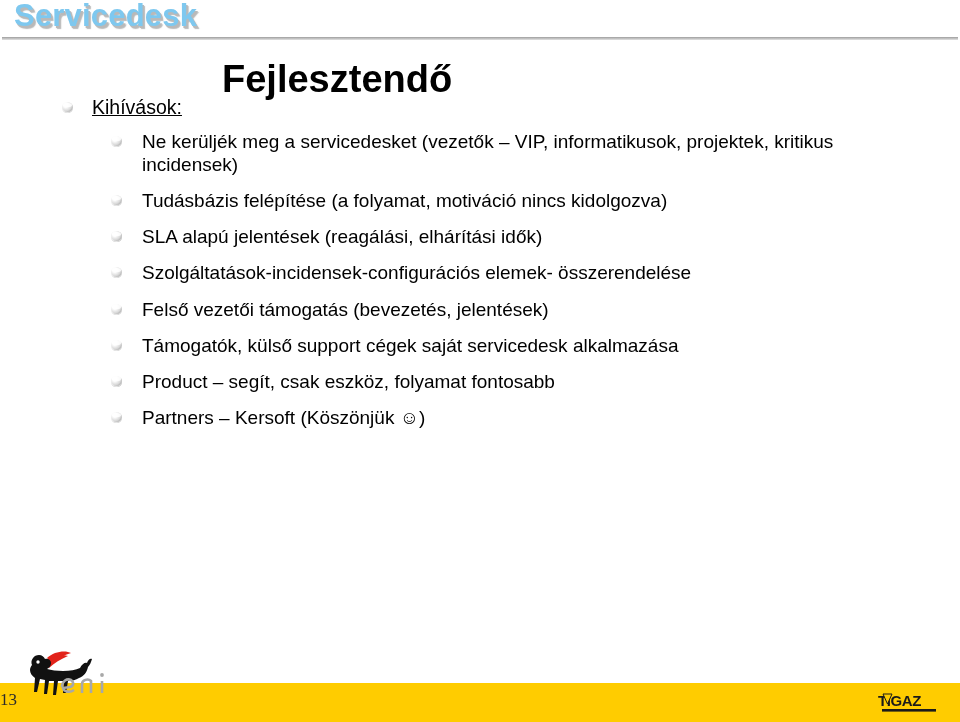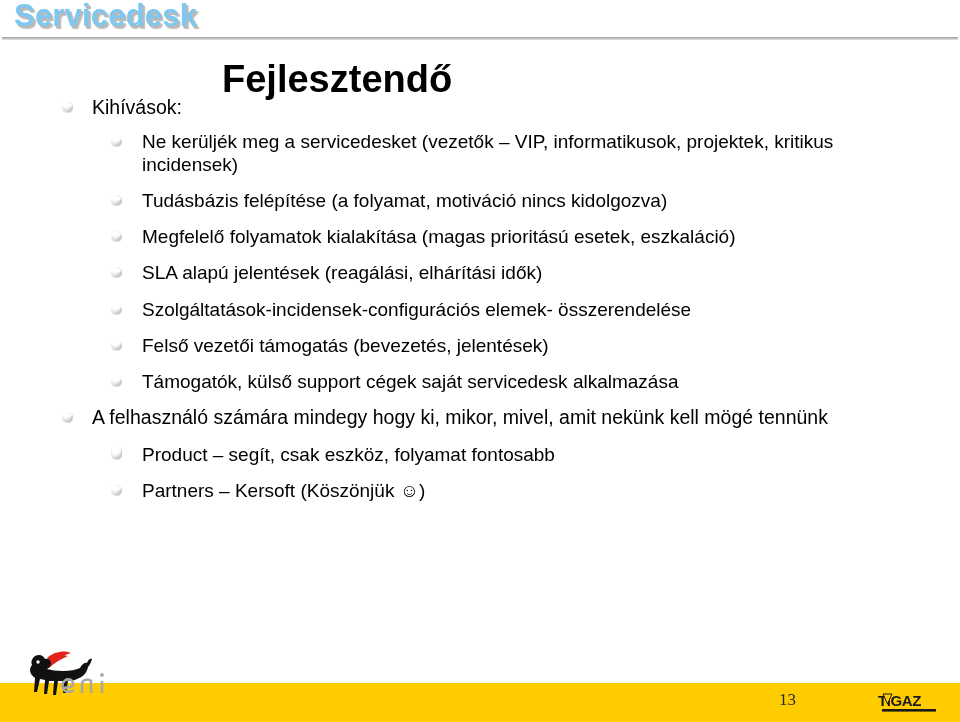--- a/index.html
+++ b/index.html
@@ -61,21 +61,21 @@
     margin: 0;
     padding: 0;
   }
   .item .txt {
     display: block;
     color: #000000;
     font-size: 19px;
     line-height: 1.22;
   }
   
-  .lvl1 { padding-left: 92px; padding-right: 120px; margin-bottom: 10px; }
+  .lvl1 { padding-left: 92px; padding-right: 120px; margin-bottom: 10px; text-decoration: underline; }
   .lvl1 .txt { font-size: 19.5px; }
   .lvl1 .bullet { left: 62px; top: 6px; }
   
   .lvl2 { padding-left: 142px; padding-right: 80px; margin-bottom: 13px; }
   .lvl2 .txt { font-size: 19px; }
   .lvl2 .bullet { left: 111px; top: 6px; }
 
   .bullet {
     position: absolute;
     width: 11px; height: 11px;
@@ -97,21 +97,21 @@
   .footer-band {
     position: absolute;
     left: 0; top: 683px;
     width: 960px; height: 39px;
     background: #ffcc00;
   }
   .page-number {
     position: absolute;
     left: 0; top: 690px;
     width: 796px;
-    text-align: right;
+    text-align: left;
     font-size: 17px;
     color: #2b2b2b;
     font-family: "Liberation Serif", "DejaVu Serif", serif;
   }
   .tigaz-logo {
     position: absolute;
     left: 878px; top: 691px;
     width: 64px; height: 24px;
     color: #1a1a1a;
   }
@@ -145,21 +145,20 @@
       <span class="txt">Ne kerüljék meg a servicedesket (vezetők – VIP, informatikusok, projektek, kritikus incidensek)</span>
     </div>
 
     <div class="item lvl2">
       <span class="bullet"></span>
       <span class="txt">Tudásbázis felépítése (a folyamat, motiváció nincs kidolgozva)</span>
     </div>
 
     <div class="item lvl2">
       <span class="bullet"></span>
-      <span class="txt">Megfelelő folyamatok kialakítása (magas prioritású esetek, eszkaláció)</span>
     </div>
 
     <div class="item lvl2">
       <span class="bullet"></span>
       <span class="txt">SLA alapú jelentések (reagálási, elhárítási idők)</span>
     </div>
 
     <div class="item lvl2">
       <span class="bullet"></span>
       <span class="txt">Szolgáltatások-incidensek-configurációs elemek- összerendelése</span>
@@ -168,24 +167,20 @@
     <div class="item lvl2">
       <span class="bullet"></span>
       <span class="txt">Felső vezetői támogatás (bevezetés, jelentések)</span>
     </div>
 
     <div class="item lvl2">
       <span class="bullet"></span>
       <span class="txt">Támogatók, külső support cégek saját servicedesk alkalmazása</span>
     </div>
 
-    <div class="item lvl1">
-      <span class="bullet"></span>
-      <span class="txt">A felhasználó számára mindegy hogy ki, mikor, mivel, amit nekünk kell mögé tennünk</span>
-    </div>
 
 
     <div class="item lvl2">
       <span class="bullet"></span>
     </div>
 
     <div class="item lvl2">
       <span class="bullet"></span>
       <span class="txt">Product – segít, csak eszköz, folyamat fontosabb</span>
     </div>

